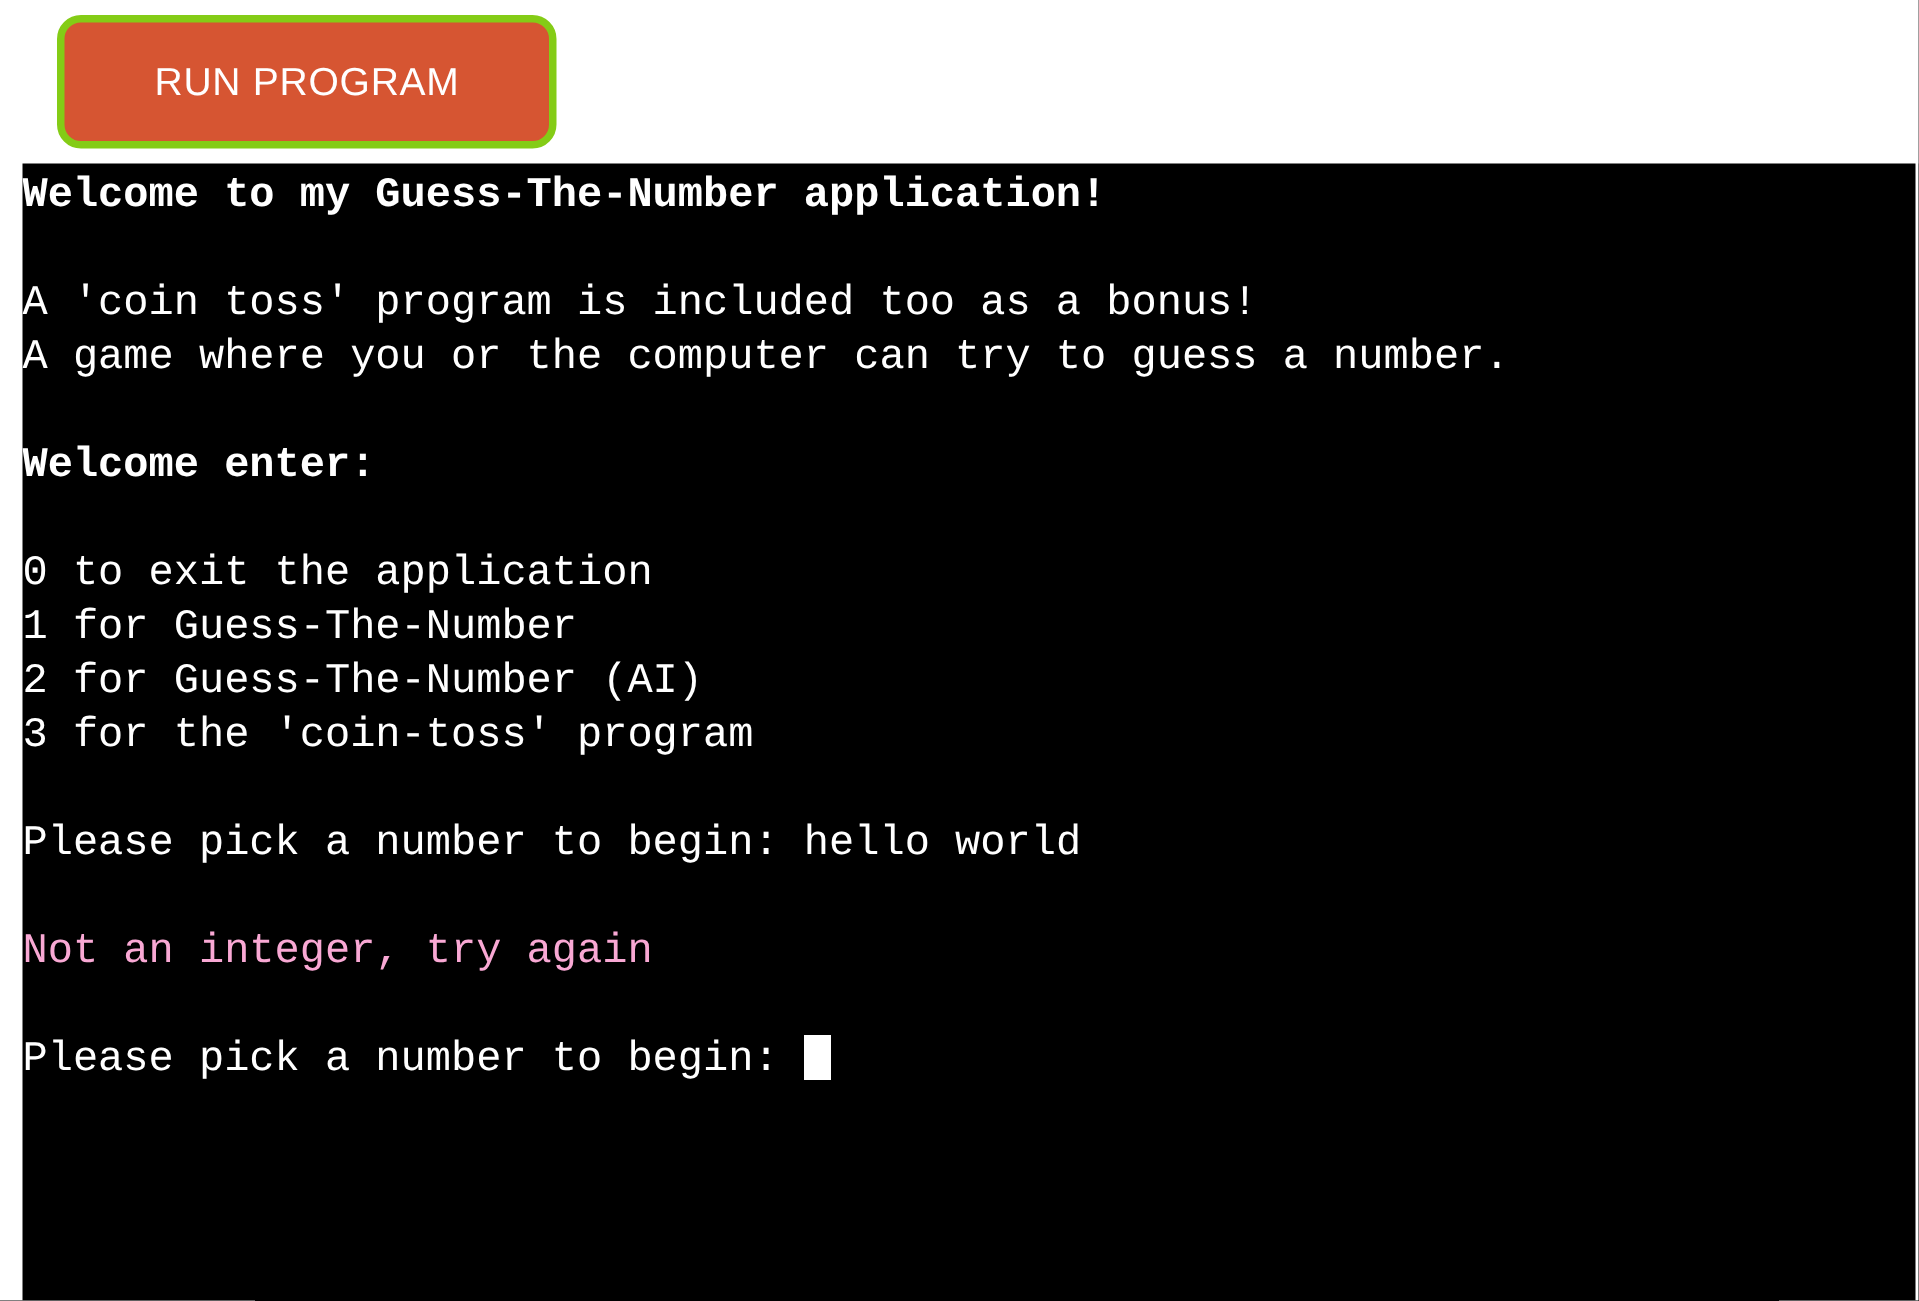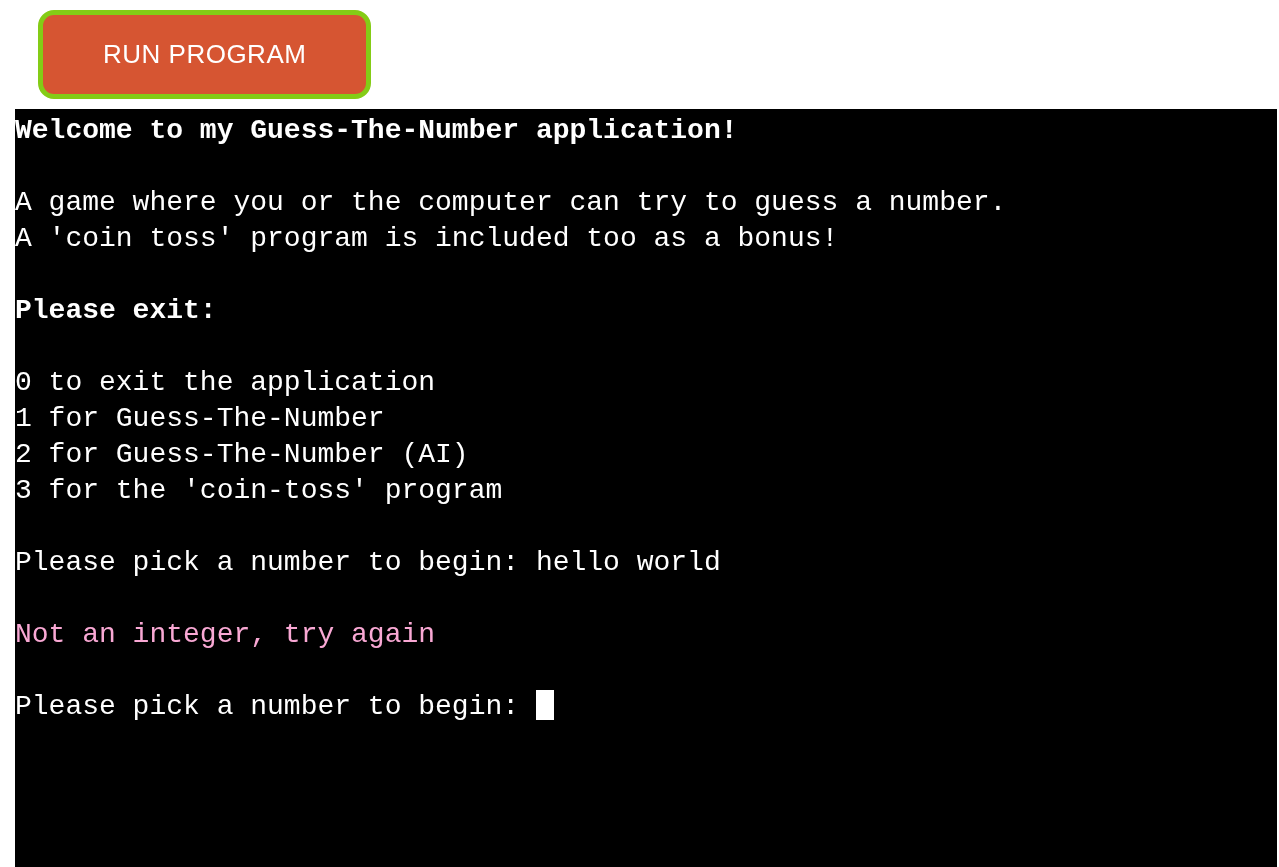--- a/index.html
+++ b/index.html
@@ -67,24 +67,24 @@
 </head>
 <body>
 
 <div class="top-area">
   <button class="run-button">RUN PROGRAM</button>
 </div>
 
 <div class="terminal">
   <div class="term-line bold">Welcome to my Guess-The-Number application!</div>
   <div class="blank-line"></div>
+  <div class="term-line">A 'coin toss' program is included too as a bonus!</div>
   <div class="term-line">A game where you or the computer can try to guess a number.</div>
-  <div class="term-line">A 'coin toss' program is included too as a bonus!</div>
   <div class="blank-line"></div>
-  <div class="term-line bold">Please exit:</div>
+  <div class="term-line bold">Welcome enter:</div>
   <div class="blank-line"></div>
   <div class="term-line">0 to exit the application</div>
   <div class="term-line">1 for Guess-The-Number</div>
   <div class="term-line">2 for Guess-The-Number (AI)</div>
   <div class="term-line">3 for the 'coin-toss' program</div>
   <div class="blank-line"></div>
   <div class="term-line"><span>Please pick a number to begin: </span><span>hello world</span></div>
   <div class="blank-line"></div>
   <div class="term-line error">Not an integer, try again</div>
   <div class="blank-line"></div>

